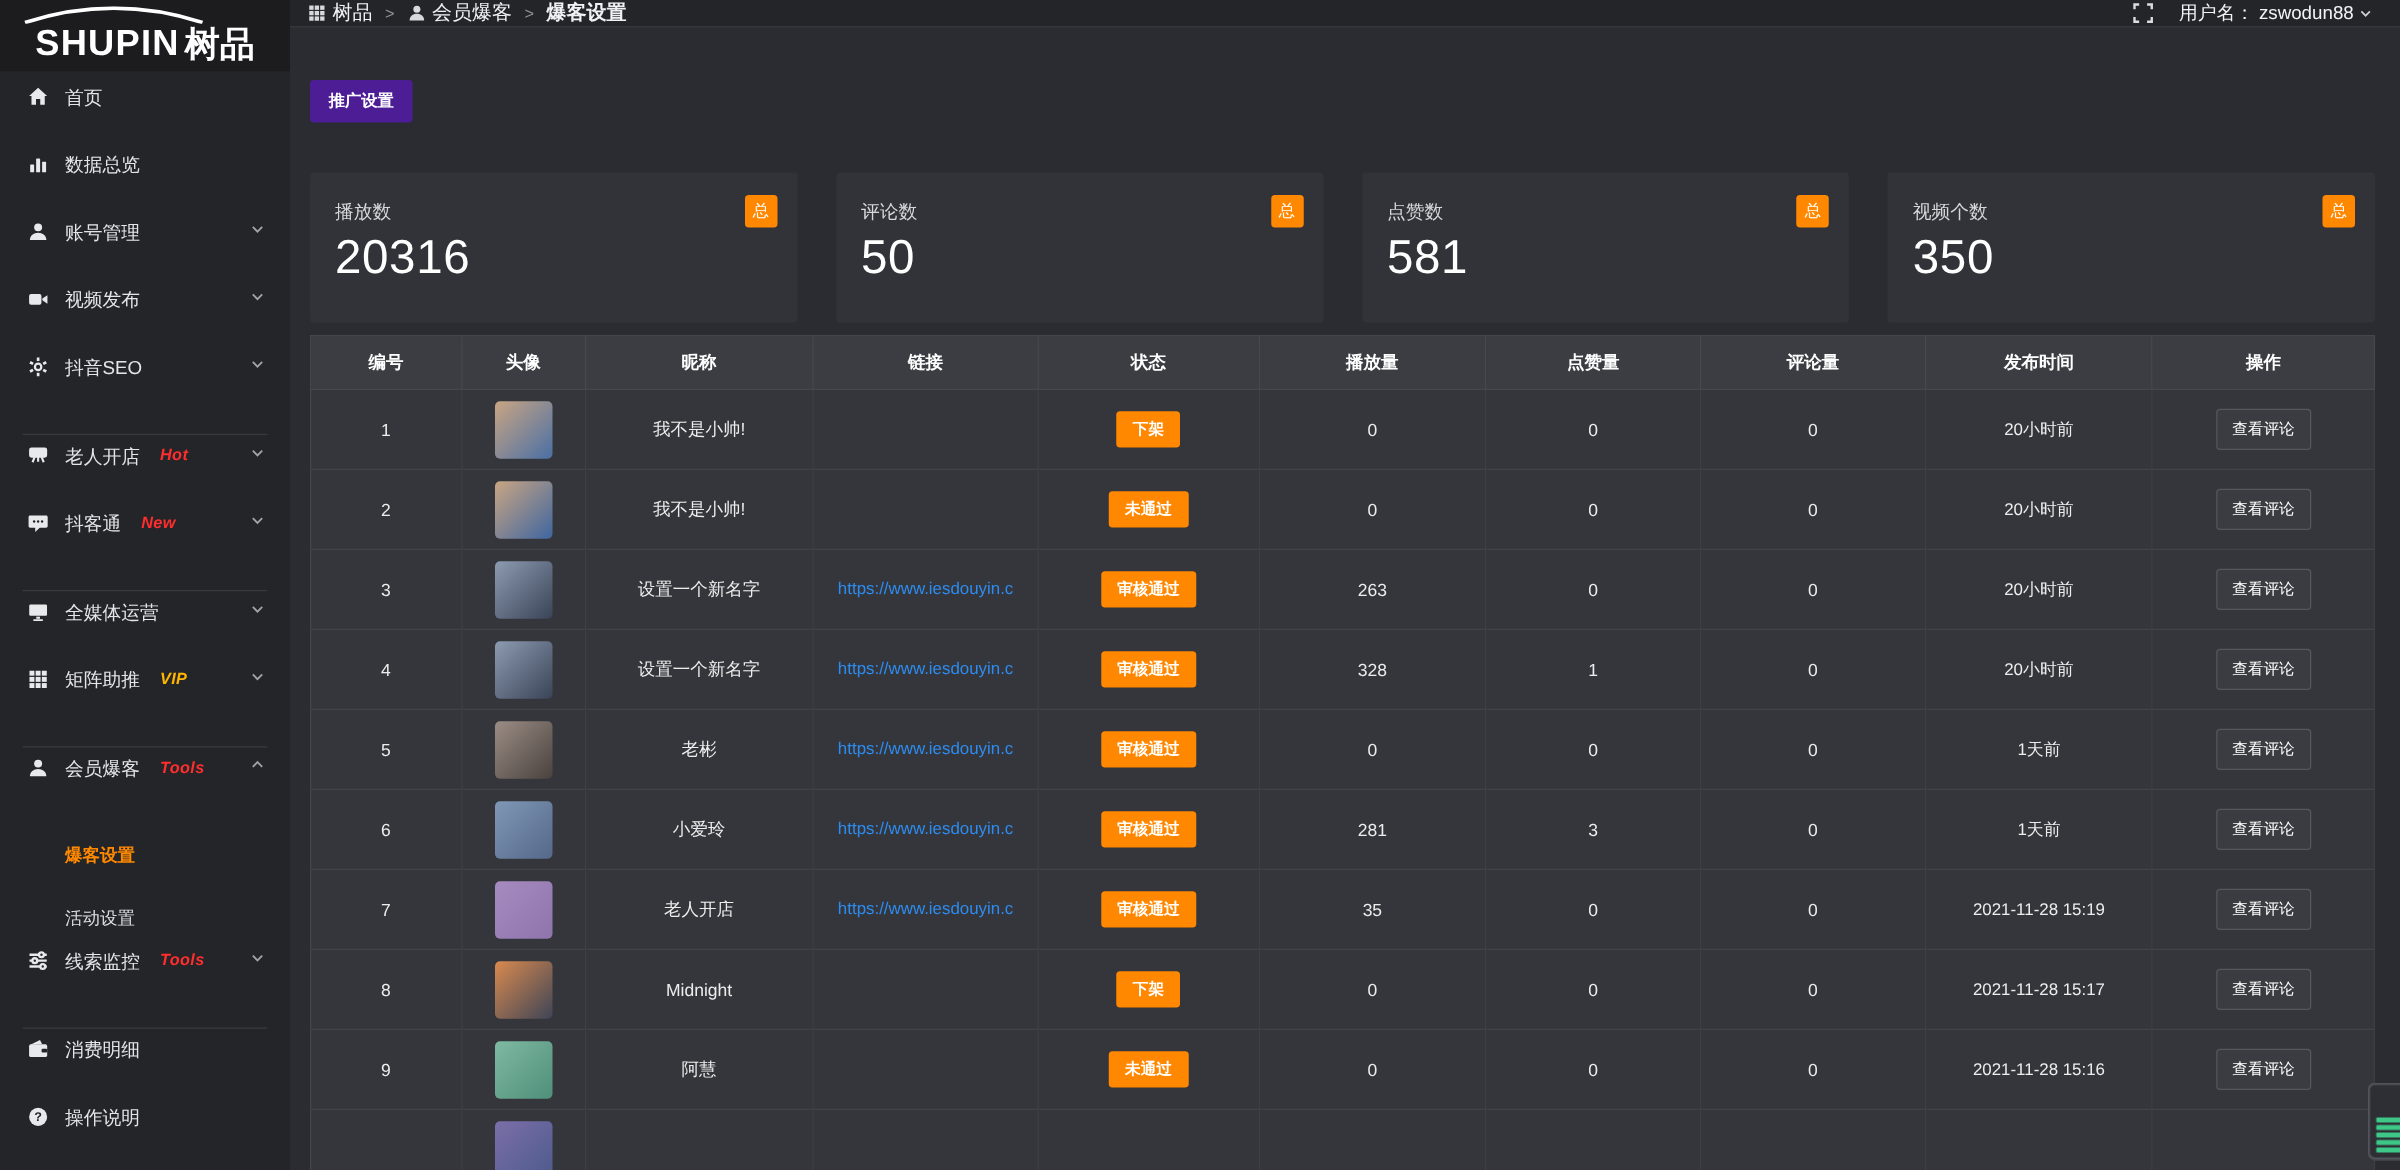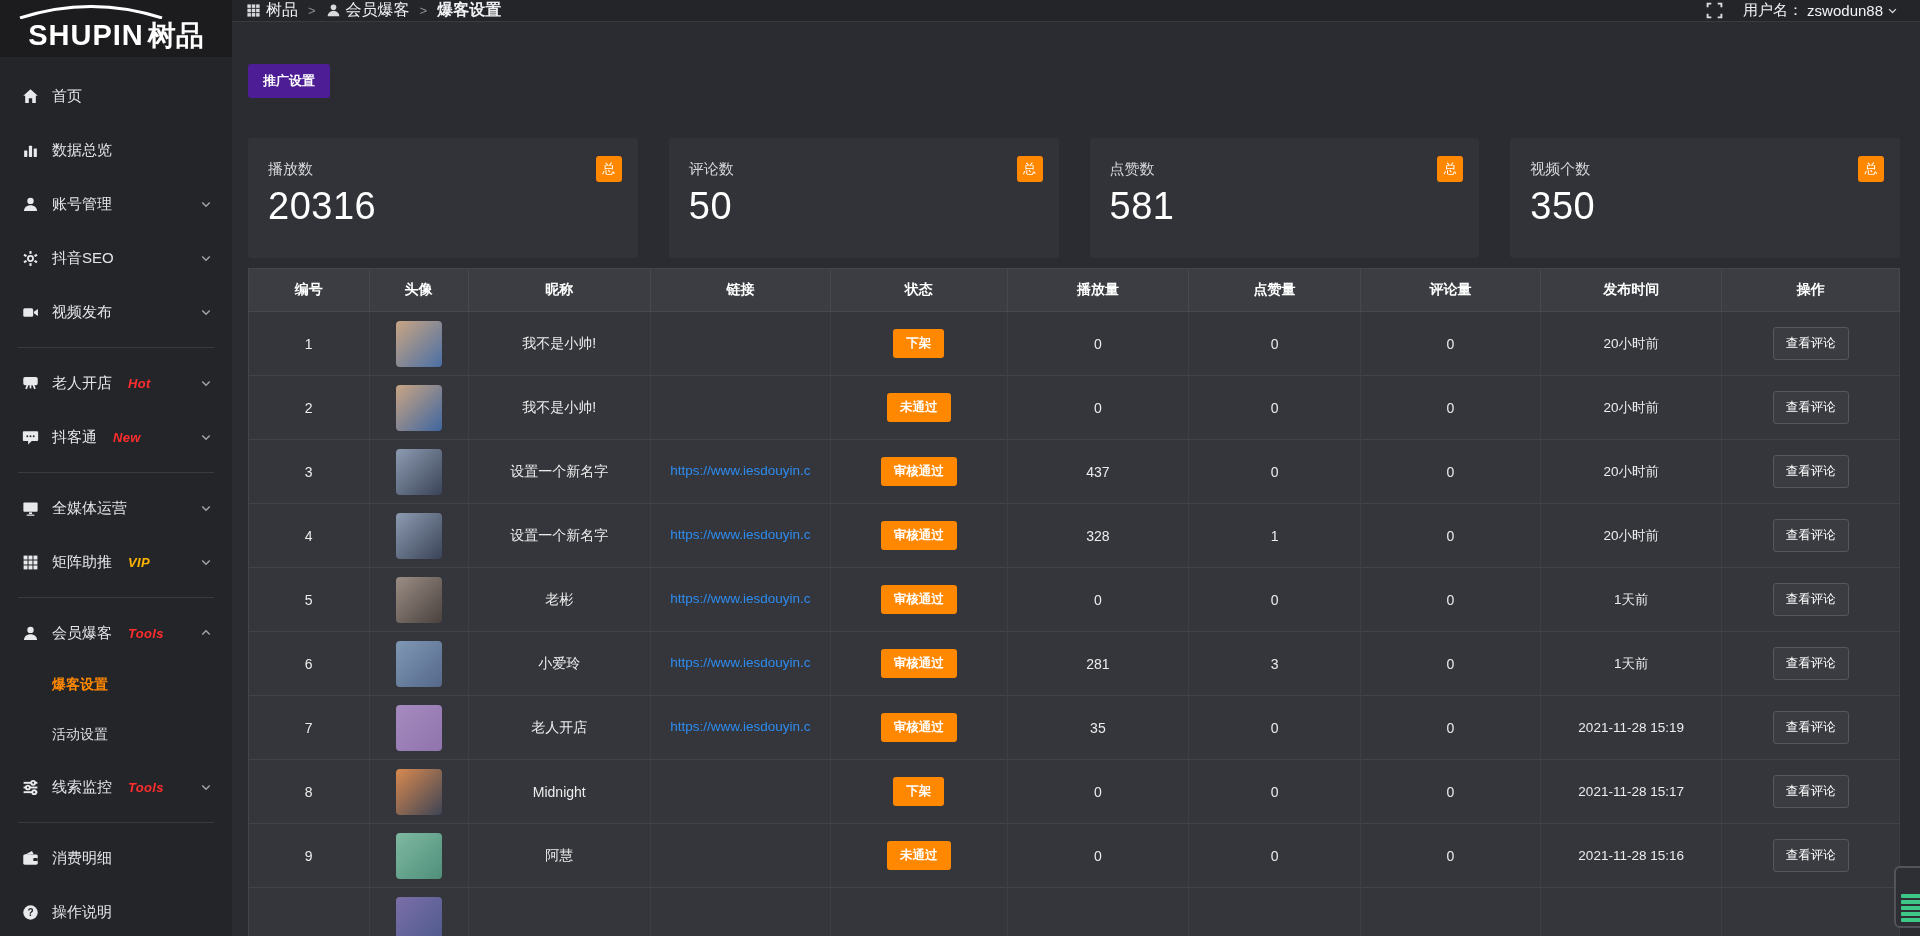--- a/index.html
+++ b/index.html
@@ -7,21 +7,21 @@
     font-family:"Liberation Sans","DejaVu Sans",sans-serif; color:#e8e9eb; }
   .app { display:flex; width:100%; height:100%; }
 
   
   .sidebar { width:232px; min-width:232px; height:100%; background:#242529; display:flex; flex-direction:column; }
   .logo { height:57px; background:#1c1c1f; display:flex; align-items:flex-end; justify-content:center; padding-bottom:7px; position:relative; }
   .logo-arc { position:absolute; top:5px; left:16px; }
   .logo-en { font-size:29px; font-weight:800; letter-spacing:1px; color:#fff; line-height:1; }
   .logo-cn { font-size:28px; font-weight:800; color:#fff; line-height:1; margin-left:4px; }
   .menu { flex:1; padding-top:12px; overflow:hidden; }
-  .menu-item { height:54px; display:flex; align-items:center; padding:0 20px 0 22px; font-size:15px; color:#e4e5e7; cursor:pointer; }
+  .menu-item { height:54px; display:flex; align-items:flex-start; padding:0 20px 0 22px; font-size:15px; color:#e4e5e7; cursor:pointer; }
   .menu-item .mi-icon { width:17px; height:17px; margin-right:13px; color:#e8e9eb; display:inline-flex; }
   .mi-icon svg { width:100%; height:100%; }
   .menu-tag { font-style:italic; font-weight:700; font-size:13px; margin-left:16px; letter-spacing:.3px; }
   .mi-chevron { margin-left:auto; color:#a2a3a7; display:inline-flex; }
   .menu-divider { border-top:1px solid #393a3f; margin:8px 18px; }
   .submenu-item { height:50px; display:flex; align-items:center; padding-left:52px; font-size:14px; color:#dddee1; cursor:pointer; }
   .submenu-item.active { color:#ff8800; font-weight:700; }
 
   
   .main { flex:1; display:flex; flex-direction:column; min-width:0; }
@@ -118,48 +118,48 @@
     <span class="mi-label">账号管理</span>
 
     <span class="mi-chevron">
             <svg width="12" height="12" viewBox="0 0 16 16" fill="none" stroke="currentColor" stroke-width="2">
               <path d="M3 6l5 5 5-5"></path>
             </svg>
           </span>
   </div>
         <div class="menu-item">
     <span class="mi-icon">
+            <svg viewBox="0 0 16 16" fill="currentColor">
+              <rect x="1.2" y="4" width="9.3" height="8" rx="1.5"></rect>
+              <path d="M11.2 7.4 15 4.8v6.4l-3.8-2.6z"></path>
+            </svg>
+          </span>
+    <span class="mi-label">视频发布</span>
+
+    <span class="mi-chevron">
+            <svg width="12" height="12" viewBox="0 0 16 16" fill="none" stroke="currentColor" stroke-width="2">
+              <path d="M3 6l5 5 5-5"></path>
+            </svg>
+          </span>
+  </div>
+        <div class="menu-item">
+    <span class="mi-icon">
             <svg viewBox="0 0 16 16" fill="none" stroke="currentColor">
               <circle cx="8" cy="8" r="2.4" stroke-width="1.7"></circle>
               <g stroke-width="2">
                 <line x1="8" y1="1" x2="8" y2="3.6"></line>
                 <line x1="8" y1="12.4" x2="8" y2="15"></line>
                 <line x1="1.9" y1="4.5" x2="4.2" y2="5.8"></line>
                 <line x1="11.8" y1="10.2" x2="14.1" y2="11.5"></line>
                 <line x1="1.9" y1="11.5" x2="4.2" y2="10.2"></line>
                 <line x1="11.8" y1="5.8" x2="14.1" y2="4.5"></line>
               </g>
             </svg>
           </span>
     <span class="mi-label">抖音SEO</span>
-
-    <span class="mi-chevron">
-            <svg width="12" height="12" viewBox="0 0 16 16" fill="none" stroke="currentColor" stroke-width="2">
-              <path d="M3 6l5 5 5-5"></path>
-            </svg>
-          </span>
-  </div>
-        <div class="menu-item">
-    <span class="mi-icon">
-            <svg viewBox="0 0 16 16" fill="currentColor">
-              <rect x="1.2" y="4" width="9.3" height="8" rx="1.5"></rect>
-              <path d="M11.2 7.4 15 4.8v6.4l-3.8-2.6z"></path>
-            </svg>
-          </span>
-    <span class="mi-label">视频发布</span>
 
     <span class="mi-chevron">
             <svg width="12" height="12" viewBox="0 0 16 16" fill="none" stroke="currentColor" stroke-width="2">
               <path d="M3 6l5 5 5-5"></path>
             </svg>
           </span>
   </div>
         <div class="menu-divider"></div>
         <div class="menu-item">
     <span class="mi-icon">
@@ -445,21 +445,21 @@
     <td><button class="action-btn">查看评论</button></td>
   </tr>
               <tr>
     <td>3</td>
     <td>
                   <div class="avatar" style="background: linear-gradient(135deg, rgb(141, 155, 176), rgb(58, 68, 88));"></div>
                 </td>
     <td>设置一个新名字</td>
     <td><a class="link">https://www.iesdouyin.c</a></td>
     <td><span class="status-tag">审核通过</span></td>
-    <td>437</td>
+    <td>263</td>
     <td>0</td>
     <td>0</td>
     <td class="cell-time">20小时前</td>
     <td><button class="action-btn">查看评论</button></td>
   </tr>
               <tr>
     <td>4</td>
     <td>
                   <div class="avatar" style="background: linear-gradient(135deg, rgb(141, 155, 176), rgb(58, 68, 88));"></div>
                 </td>

